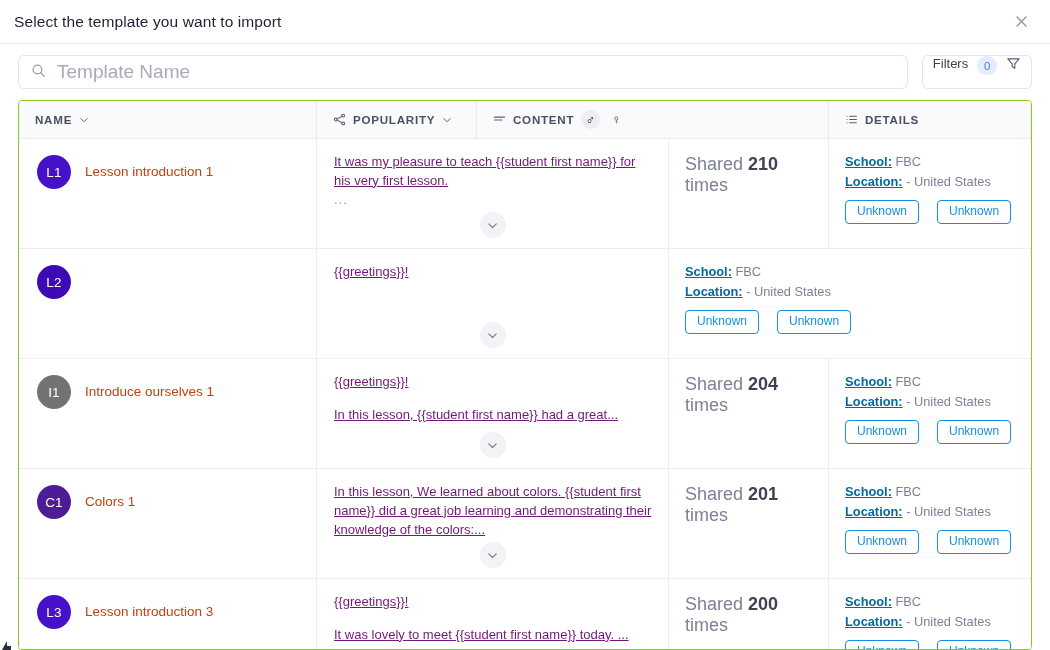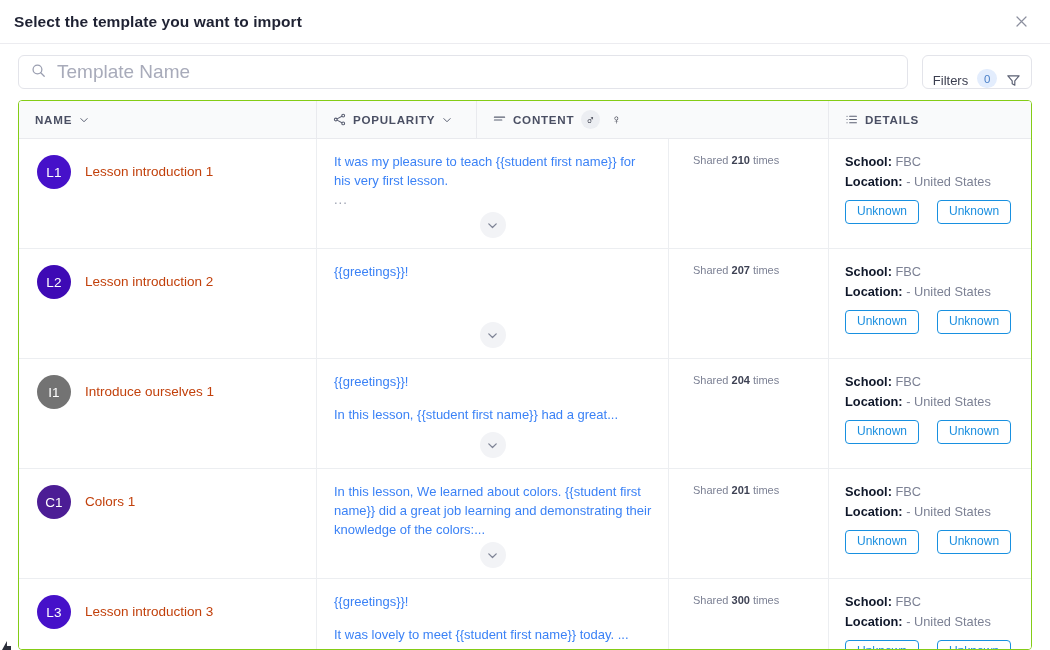--- a/index.html
+++ b/index.html
@@ -19,21 +19,21 @@
   
   .modal-header {
     height: 44px;
     flex: 0 0 44px;
     display: flex; align-items: center;
     padding: 0 16px 0 14px;
     border-bottom: 1px solid #ececf0;
     background: #fff;
   }
   .modal-title {
-    font-size: 15.5px; font-weight: bold; color: #1f2233;
+    font-size: 15.5px; font-weight: normal; color: #1f2233;
     letter-spacing: 0.1px;
     flex: 1;
   }
   .close-btn {
     width: 26px; height: 26px;
     display: flex; align-items: center; justify-content: center;
     color: #8b8f9e; cursor: pointer;
     border-radius: 4px;
   }
   .close-btn svg { display: block; }
@@ -61,21 +61,21 @@
     flex: 1; border: none; outline: none;
     font-family: "Liberation Sans", sans-serif;
     font-size: 19px; color: #3a3d4d;
     background: transparent;
   }
   .search-input::placeholder { color: #a8abba; }
   .filters-btn {
     width: 110px; height: 34px;
     border: 1px solid #e3e4ea;
     border-radius: 6px;
-    display: flex; align-items: flex-end; justify-content: center;
+    display: flex; align-items: flex-start; justify-content: center;
     gap: 9px; cursor: pointer;
     background: #fff;
   }
   .filters-label { font-size: 13px; color: #3c3f50; font-weight: 500; }
   .filters-count {
     min-width: 20px; height: 19px; padding: 0 5px;
     border-radius: 10px;
     background: #e3edfd; color: #4a80c8;
     font-size: 11.5px;
     display: flex; align-items: center; justify-content: center;
@@ -154,42 +154,42 @@
   }
 
   
   .td-content {
     flex: 0 0 352px;
     flex-direction: column;
     position: relative;
     padding: 14px 16px 14px 17px;
   }
   .content-line {
-    font-size: 13px; color: #3b82f6; line-height: 1.45;
+    font-size: 13px; color: #701a75; line-height: 1.45; text-decoration: underline;
   }
   .content-gap { height: 14px; }
   .ellipsis-line { font-size: 13px; color: #9ba0b0; line-height: 1.45; letter-spacing: 1px; }
   .expand-btn {
     width: 26px; height: 26px; border-radius: 50%;
     background: #f2f3f6;
     display: flex; align-items: center; justify-content: center;
     position: absolute; left: 50%; transform: translateX(-50%);
     bottom: 10px;
     color: #7f8496; cursor: pointer;
   }
 
   
   .td-pop { flex: 0 0 160px; align-items: flex-start; padding-top: 15px; }
-  .pop-text { font-size: 11px; color: #7c8194; margin-left: 8px; }
+  .pop-text { font-size: 18px; color: #7c8194; }
   .pop-text b { color: #3e4254; font-weight: bold; }
 
   
   .td-details { flex: 1; flex-direction: column; padding: 14px 16px; gap: 2px; }
   .detail-row { font-size: 12.8px; color: #7c8194; line-height: 1.42; }
-  .detail-row b { color: #0f172a; font-weight: bold; }
+  .detail-row b { color: #0369a1; font-weight: bold; text-decoration: underline; }
   .badges { display: flex; gap: 18px; margin-top: 7px; }
   .badge {
     border: 1px solid #1890e0;
     color: #1a8fe0;
     border-radius: 4px;
     font-size: 12px;
     padding: 2px 11px 3px;
     background: #fff;
     cursor: pointer;
     line-height: 1.35;
@@ -328,33 +328,29 @@
             <div class="detail-row"><b>Location:</b> - United States</div>
             <div class="badges">
               <span class="badge">Unknown</span>
               <span class="badge">Unknown</span>
             </div>
           </div>
         </div>
         <div class="tr">
           <div class="td td-name">
             <div class="avatar" style="background:#3e0ab5">L2</div>
-            <div class="tpl-name">Lesson introduction 2</div>
           </div>
           <div class="td td-content">
             <div class="content-line">{{greetings}}!</div>
             <div class="content-gap"></div>
             <div class="expand-btn">
               <svg width="13" height="13" viewBox="0 0 14 14" fill="none" stroke="currentColor" stroke-width="1.35" stroke-linecap="round" stroke-linejoin="round">
                 <path d="M3 5.2 L7 9.2 L11 5.2"></path>
               </svg>
             </div>
-          </div>
-          <div class="td td-pop">
-            <div class="pop-text">Shared <b>207</b> times</div>
           </div>
           <div class="td td-details">
             <div class="detail-row"><b>School:</b> FBC</div>
             <div class="detail-row"><b>Location:</b> - United States</div>
             <div class="badges">
               <span class="badge">Unknown</span>
               <span class="badge">Unknown</span>
             </div>
           </div>
         </div>
@@ -414,21 +410,21 @@
           <div class="td td-name">
             <div class="avatar" style="background:#4611c9">L3</div>
             <div class="tpl-name">Lesson introduction 3</div>
           </div>
           <div class="td td-content">
             <div class="content-line">{{greetings}}!</div>
             <div class="content-gap"></div>
             <div class="content-line">It was lovely to meet {{student first name}} today. ...</div>
           </div>
           <div class="td td-pop">
-            <div class="pop-text">Shared <b>300</b> times</div>
+            <div class="pop-text">Shared <b>200</b> times</div>
           </div>
           <div class="td td-details">
             <div class="detail-row"><b>School:</b> FBC</div>
             <div class="detail-row"><b>Location:</b> - United States</div>
             <div class="badges">
               <span class="badge">Unknown</span>
               <span class="badge">Unknown</span>
             </div>
           </div>
         </div>

